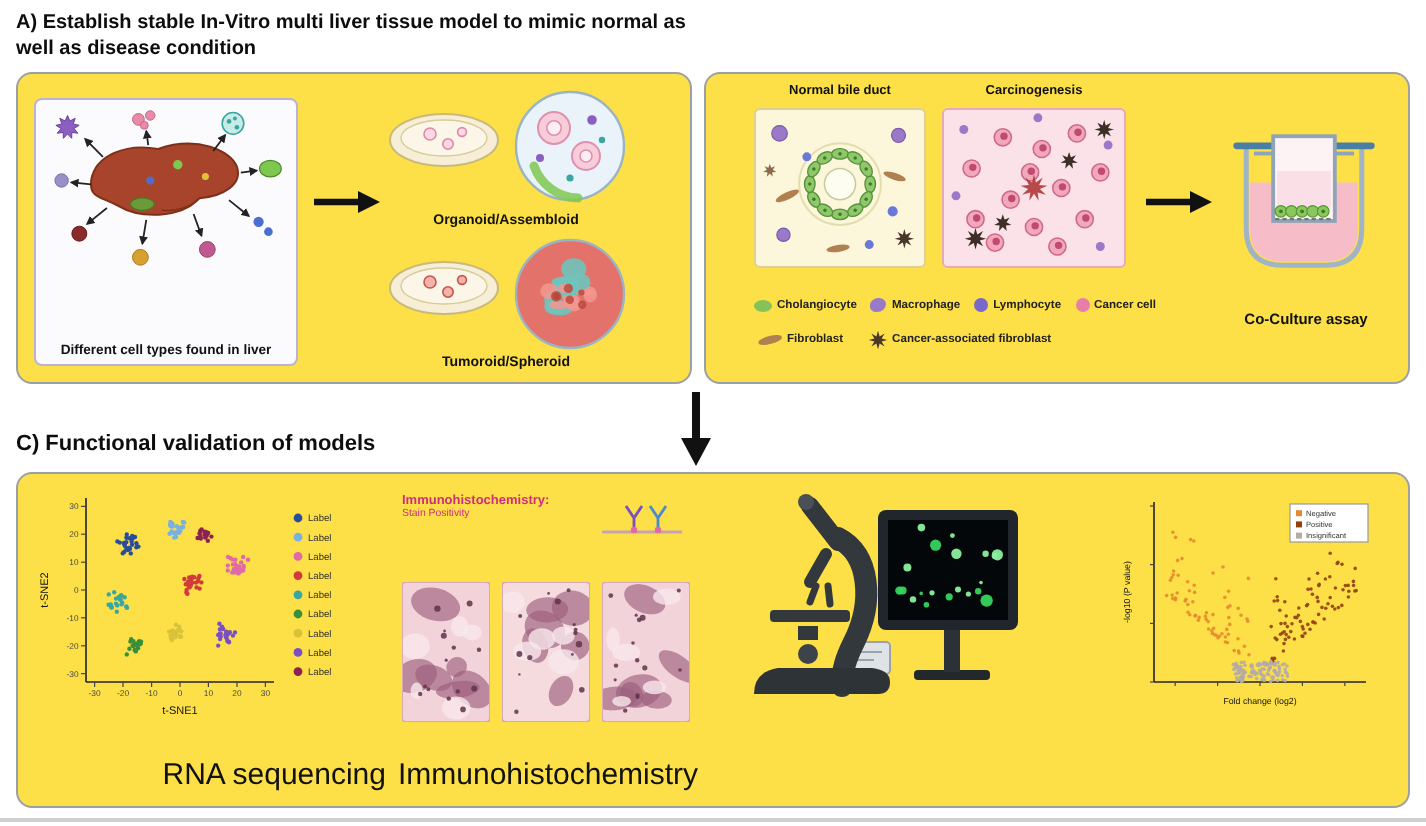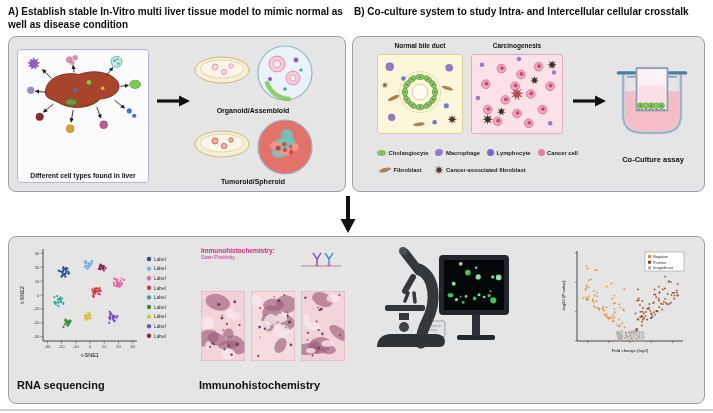--- a/index.html
+++ b/index.html
@@ -1,23 +1,23 @@
 <!DOCTYPE html>
 <html><head>
 <meta charset="utf-8">
 <style>
   *{margin:0;padding:0;box-sizing:border-box}
   body{background:#fff;font-family:"Liberation Sans",sans-serif;color:#111}
   .fig{position:relative;width:713px;height:413px;background:#fff;overflow:hidden}
   .abs{position:absolute}
-  .pbox{position:absolute;border:1.5px solid #9aa0a6;border-radius:8px;background:#e5e5e5}
+  .pbox{position:absolute;border:1.5px solid #9aa0a6;border-radius:8px;background:#fde047}
   .ptitle{position:absolute;font-size:10px;font-weight:bold;line-height:1.3;color:#0d0d0d}
   .cap-sm{font-size:6.8px;font-weight:bold;text-align:center}
   .cap-md{position:absolute;font-size:7px;font-weight:bold;text-align:center}
-  .cap-lg{position:absolute;font-size:11px;font-weight:bold;text-align:left}
+  .cap-lg{position:absolute;font-size:15px;font-weight:normal;text-align:right}
   .liver-box{position:absolute;left:8px;top:12px;width:132px;height:134px;border:1px solid #b9b3d6;border-radius:4px;background:#fbfbfe}
   .duct-box{position:absolute;background:#fcf6da;border:1px solid #ddcf96;border-radius:3px}
   .carc-box{position:absolute;background:#fbe2e8;border:1px solid #e8a9bd;border-radius:3px}
   .legend-row{position:absolute;display:flex;align-items:center}
   .leg-item{display:inline-flex;align-items:center;gap:2.5px;font-size:5.8px;font-weight:600;color:#222;white-space:nowrap}
   .leg-ellipse{display:inline-block;width:9px;height:6px;border-radius:50%}
   .leg-blob{display:inline-block;width:8px;height:7px;border-radius:55% 45% 60% 40%}
   .leg-dot{display:inline-block;width:7px;height:7px;border-radius:50%}
   .leg-spindle{display:inline-block;width:12px;height:3.5px;border-radius:50%;transform:rotate(-15deg)}
   .ihc-head{color:#cf2d7e;font-size:6.5px;font-weight:bold}
@@ -146,21 +146,20 @@
           <circle cx="29.9" cy="32.9" r="2.1" fill="#b8453a" opacity="0.8"></circle>
           <circle cx="36.1" cy="35.4" r="2.1" fill="#b8453a" opacity="0.8"></circle>
           <circle cx="29.2" cy="27.2" r="2.3" fill="#b8453a" opacity="0.8"></circle>
           <circle cx="35.7" cy="29.3" r="1.6" fill="#b8453a" opacity="0.8"></circle>
           <circle cx="23.2" cy="31.1" r="1.6" fill="#b8453a" opacity="0.8"></circle>
         </g>
     </svg>
     <div class="cap-md" style="left:178px;top:141px;width:132px">Tumoroid/Spheroid</div>
   </div>
 
-  <div class="ptitle" style="left:354px;top:5px;width:352px">B) Co-culture system to study Intra- and Intercellular cellular crosstalk</div>
 
   <div class="pbox" style="left:352px;top:36px;width:353px;height:156px">
 
     <div class="cap-md" style="left:24px;top:5px;width:86px;font-size:6.5px">Normal bile duct</div>
     <div class="cap-md" style="left:118px;top:5px;width:92px;font-size:6.5px">Carcinogenesis</div>
 
     <div class="duct-box" style="left:24px;top:17px;width:86px;height:80px">
       <svg width="84" height="78" viewBox="0 0 86 80">
         <circle cx="43" cy="38" r="21" fill="none" stroke="#e4dcae" stroke-width="1"></circle>
         <g>
@@ -308,20 +307,21 @@
       </g>
     </svg>
     <div class="cap-md" style="left:250px;top:118px;width:100px;font-size:7.5px">Co-Culture assay</div>
   </div>
 
   <svg class="abs" style="left:337px;top:194px" width="22" height="40" viewBox="0 0 22 40">
     <line x1="11" y1="2" x2="11" y2="27" stroke="#111" stroke-width="4"></line>
       <polygon points="3.5,25 18.5,25 11,39" fill="#111"></polygon>
   </svg>
 
+  <div class="ptitle" style="left:8px;top:215px;width:400px;font-size:11px">C) Functional validation of models</div>
 
   <div class="pbox" style="left:8px;top:236px;width:697px;height:168px">
 
     <svg class="abs" style="left:8px;top:6px" width="176" height="124" viewBox="0 0 176 124">
       <line x1="26" y1="6" x2="26" y2="98" stroke="#222" stroke-width="0.8"></line>
       <line x1="26" y1="98" x2="120" y2="98" stroke="#222" stroke-width="0.8"></line>
       <g id="tsne-ticks">
           <line x1="30.3" y1="98" x2="30.3" y2="100.5" stroke="#444" stroke-width="0.6"></line>
           <text x="30.3" y="105" font-size="4.2" text-anchor="middle" fill="#444">-30</text>
           <line x1="44.5" y1="98" x2="44.5" y2="100.5" stroke="#444" stroke-width="0.6"></line>

